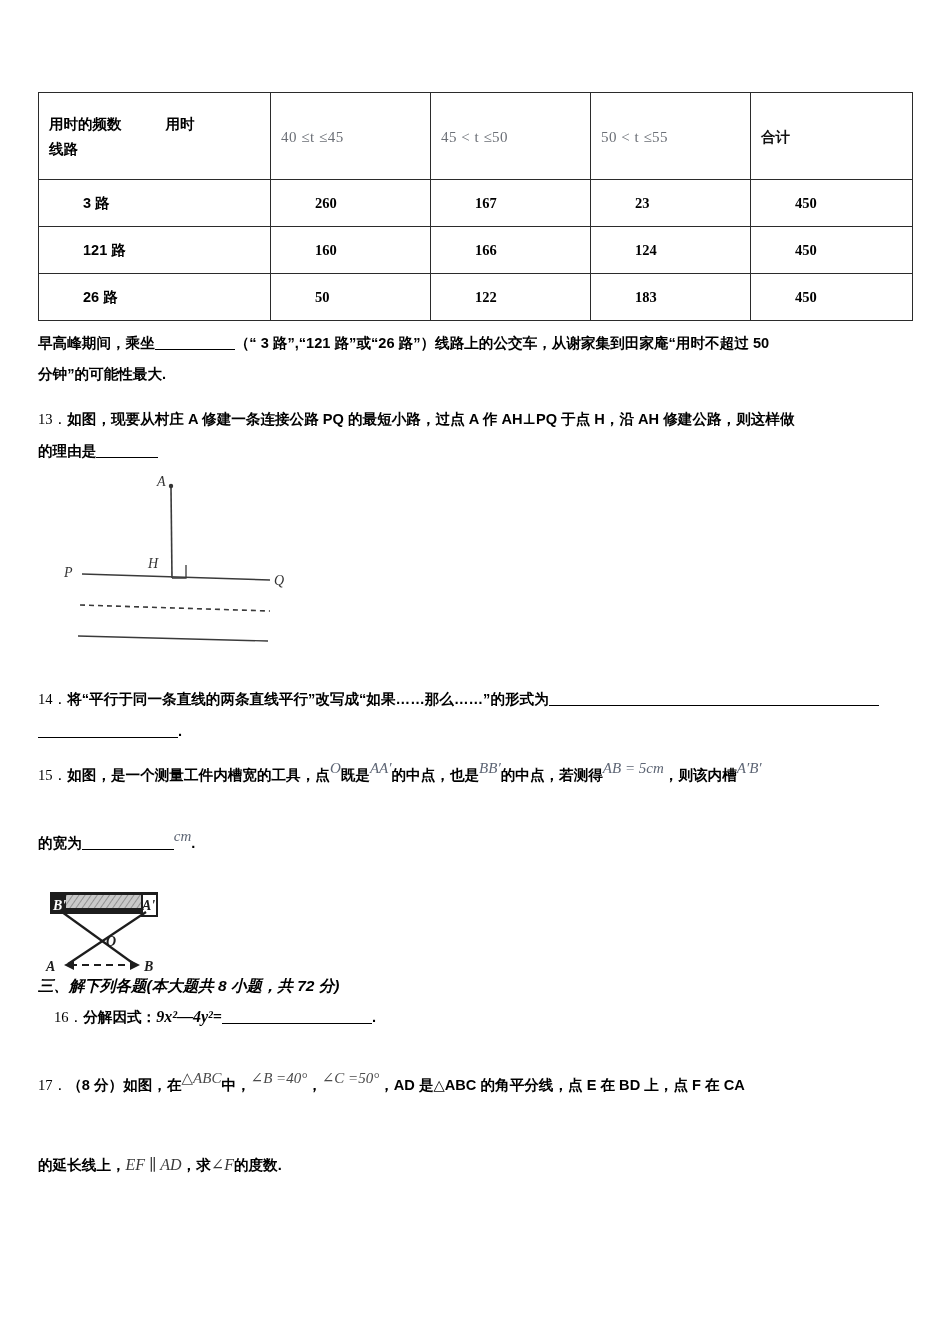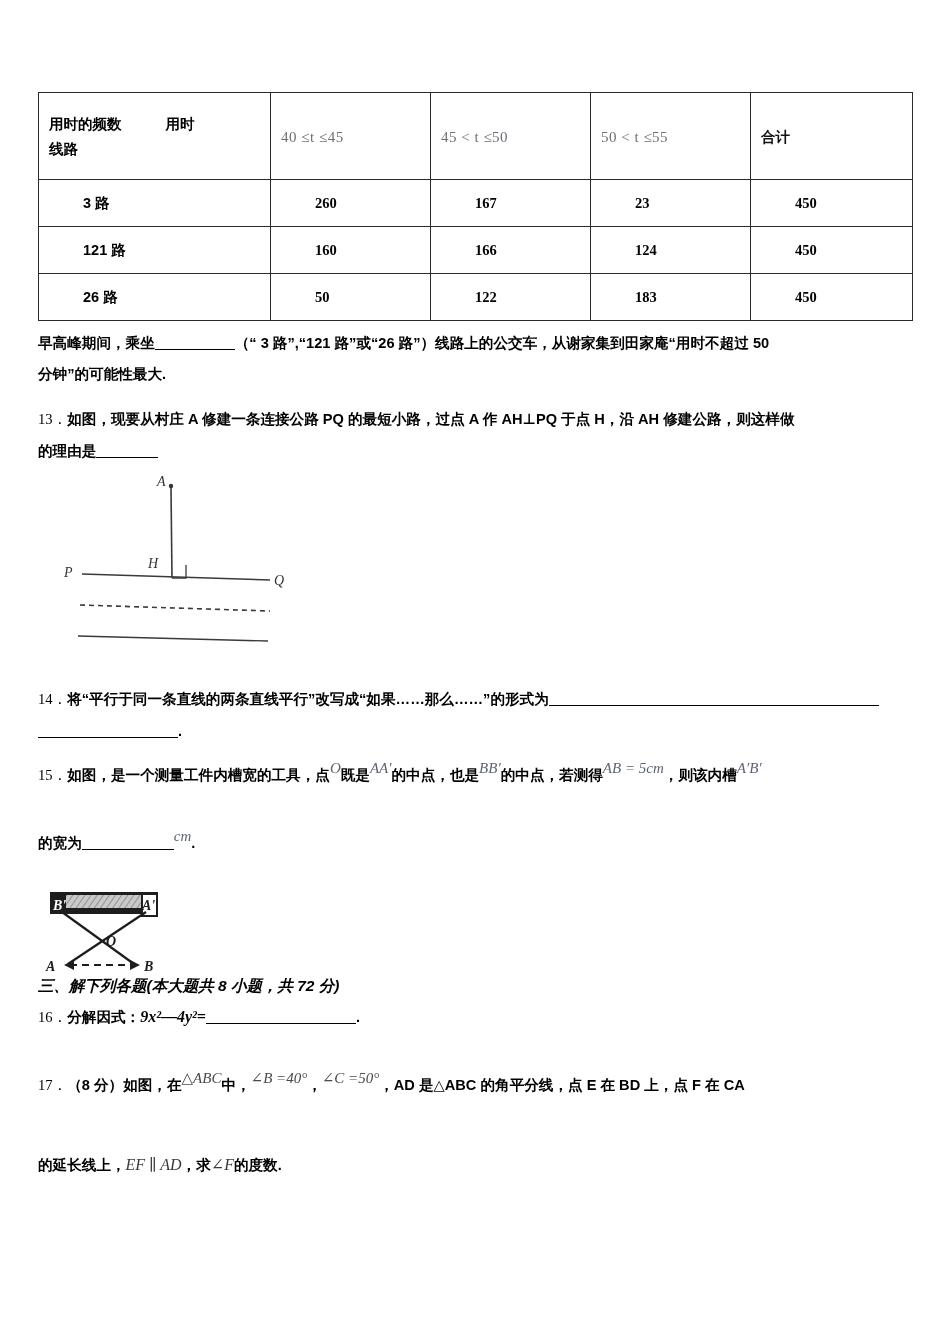--- a/index.html
+++ b/index.html
@@ -277,21 +277,21 @@
       <path d="M98,79 L88,74 L88,84 Z" fill="#1d1d1d"></path>
 
       <text x="11" y="24" font-family="Liberation Serif, serif" font-style="italic" font-weight="bold" font-size="14" fill="#ffffff">B'</text>
       <text x="100" y="24" font-family="Liberation Serif, serif" font-style="italic" font-weight="bold" font-size="14" fill="#1d1d1d">A'</text>
       <text x="64" y="60" font-family="Liberation Serif, serif" font-style="italic" font-weight="bold" font-size="14" fill="#1d1d1d">O</text>
       <text x="4" y="85" font-family="Liberation Serif, serif" font-style="italic" font-weight="bold" font-size="14" fill="#1d1d1d">A</text>
       <text x="102" y="85" font-family="Liberation Serif, serif" font-style="italic" font-weight="bold" font-size="14" fill="#1d1d1d">B</text>
     </svg>
   </div>
 
-  <div class="para" style="left:38px; top:1000px;">
+  <div class="para" style="left:54px; top:1000px;">
     <span class="qnum">16．</span><span>分解因式：</span><span class="mth-dark" style="font-weight:700;color:#000;">9x²—4y²=</span><span class="blank b-150"></span><span>.</span>
   </div>
 
   <div class="section-head" style="left:38px; top:976px;font-style:italic;">
     <span>三、解下列各题(本大题共 8 小题，共 72 分)</span>
   </div>
 
   <div class="para" style="left:38px; top:1068px;">
     <span class="qnum">17．</span><span>（8 分）</span><span>如图，在</span><span class="mth mth-up" style="color:#4a4a4a;">△ABC</span><span>中，</span><span class="mth mth-up" style="color:#4a4a4a;">∠B =40°</span><span>，</span><span class="mth mth-up" style="color:#4a4a4a;">∠C =50°</span><span>，AD 是△ABC 的角平分线，点 E 在 BD 上，点 F 在 CA</span>
   </div>

